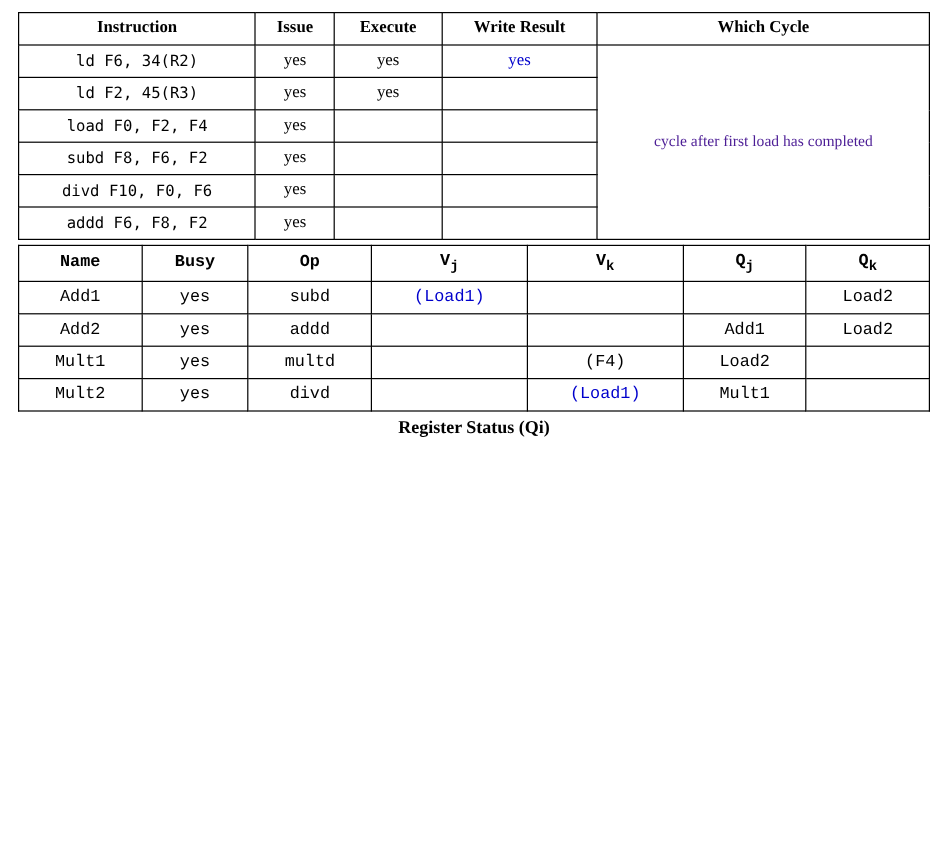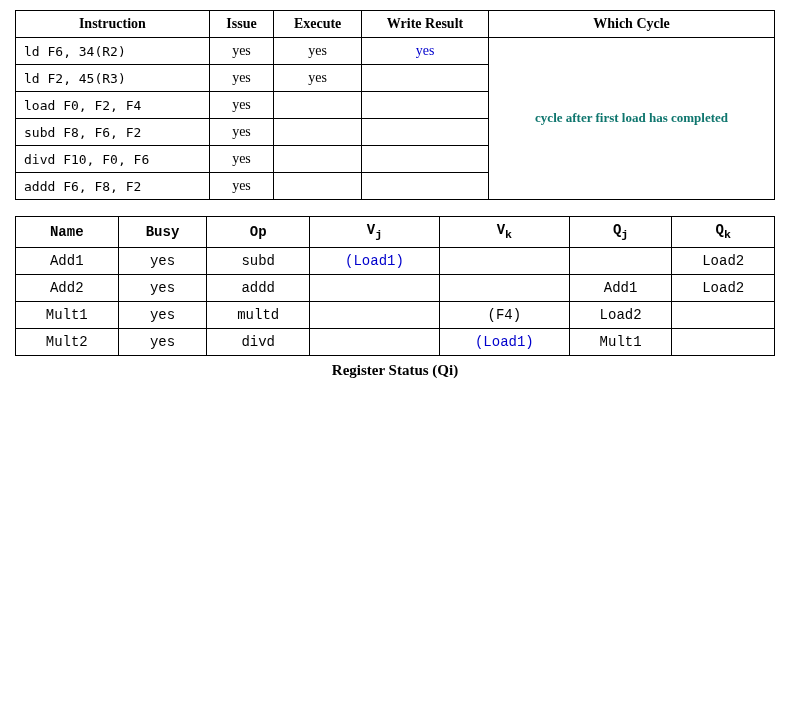--- a/index.html
+++ b/index.html
@@ -13,34 +13,34 @@
 
     .outer-wrapper {
       width: 760px;
       margin: 0 auto;
     }
 
     
     .instruction-table {
       width: 100%;
       border-collapse: collapse;
-      margin-bottom: 16px;
+      margin-bottom: 4px;
     }
     .instruction-table th, .instruction-table td {
       border: 1px solid #000;
       padding: 5px 8px;
       text-align: center;
       vertical-align: middle;
     }
     .instruction-table th {
       font-weight: bold;
       background: #fff;
     }
     .instruction-table td.instr-col {
-      text-align: left;
+      text-align: center;
       font-family: monospace;
       font-size: 13px;
     }
     .text-blue { color: #0000cc; }
 
     
     .section-title {
       text-align: center;
       font-weight: bold;
       font-size: 15px;
@@ -74,22 +74,22 @@
       border: 1px solid #000;
       padding: 5px 10px;
       text-align: center;
       vertical-align: middle;
     }
     .reg-table th {
       font-weight: bold;
     }
 
     .which-cycle-cell {
-      color: #0f766e;
-      font-weight: bold;
+      color: #4c1d95;
+      font-weight: normal;
       font-size: 13px;
       line-height: 1.4;
     }
   </style>
 </head>
 <body>
 
 <div class="outer-wrapper">
 
   <table class="instruction-table">

